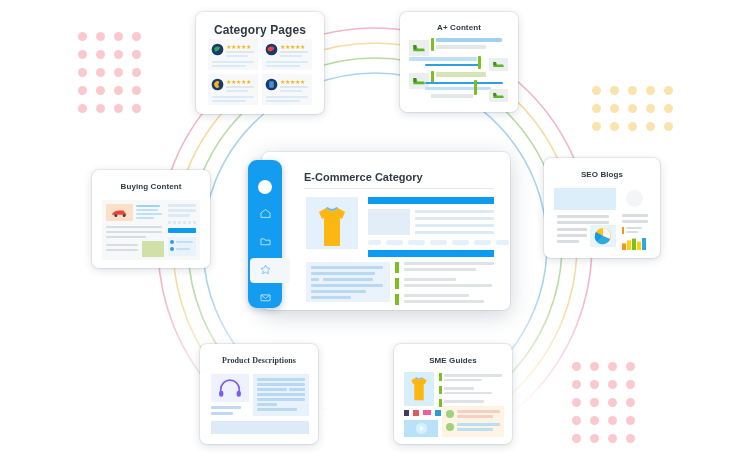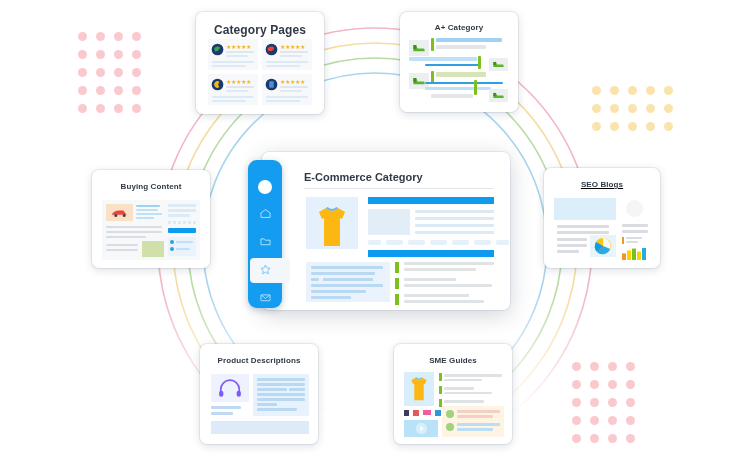--- a/index.html
+++ b/index.html
@@ -195,21 +195,21 @@
         <div class="star" style="position:absolute;left:18px;top:4px;">★★★★★</div>
         <div class="bar" style="position:absolute;left:18px;top:12px;width:28px;height:2px;background:#dfe6ee"></div>
         <div class="bar" style="position:absolute;left:18px;top:16px;width:22px;height:2px;background:#dce9f7"></div>
         <div class="bar" style="position:absolute;left:4px;top:22px;width:42px;height:2px;background:#dce9f7"></div>
         <div class="bar" style="position:absolute;left:4px;top:26px;width:34px;height:2px;background:#dce9f7"></div>
       </div>
     </div>
   </div>
 
   <div class="card" id="card-aplus" style="left:400px; top:12px; width:118px; height:100px;">
-    <div class="card-title" style="font-size:8px; margin-top:11px;">A+ Category</div>
+    <div class="card-title" style="font-size:8px; margin-top:11px;">A+ Content</div>
 
     <div class="shoe-tile" style="position:absolute;left:9px;top:28px;width:20px;height:16px;">
       <svg width="14" height="11" viewBox="0 0 20 14">
           <path d="M2 2 h4 l2 5 h8 a2 2 0 0 1 2 2 v2 H2 Z" fill="#5bb52a"></path>
           <rect x="2" y="2" width="4" height="6" fill="#3f8e1c"></rect>
         </svg>
     </div>
     <div class="bar" style="position:absolute;left:31px;top:26px;width:3px;height:13px;background:#7cc020"></div>
     <div class="bar" style="position:absolute;left:36px;top:26px;width:66px;height:4px;background:#9fd2f2"></div>
     <div class="bar" style="position:absolute;left:36px;top:33px;width:50px;height:4px;background:#e4e7ea"></div>
@@ -355,21 +355,21 @@
       <span class="bar" style="position:absolute;left:9px;top:0;width:52px;height:3px;background:#e0e3e6;display:block;"></span>
       <span class="bar" style="position:absolute;left:9px;top:6px;width:88px;height:3px;background:#e0e3e6;display:block;"></span>
     </div>
     <div style="position:absolute;left:133px;top:142px;">
       <span class="grn-tick" style="position:absolute;left:0;top:0;width:4px;height:11px;display:block;"></span>
       <span class="bar" style="position:absolute;left:9px;top:0;width:65px;height:3px;background:#e0e3e6;display:block;"></span>
       <span class="bar" style="position:absolute;left:9px;top:6px;width:80px;height:3px;background:#e0e3e6;display:block;"></span>
     </div>
   </div>
 
-  <div class="card" id="card-seo" style="left:544px; top:168px; width:116px; height:100px;text-decoration:underline;">
+  <div class="card" id="card-seo" style="left:544px; top:158px; width:116px; height:100px;">
     <div class="card-title" style="font-size:8px; margin-top:12px;">SEO Blogs</div>
 
     <div style="position:absolute;left:10px;top:30px;width:62px;height:22px;background:#ddeefb;"></div>
     <div class="bar" style="position:absolute;left:13px;top:57px;width:52px;height:3px;background:#d9dde1"></div>
     <div class="bar" style="position:absolute;left:13px;top:63px;width:52px;height:3px;background:#d9dde1"></div>
     <div style="position:absolute;left:46px;top:67px;width:26px;height:22px;background:#e8f3fc;">
       <svg width="26" height="22" viewBox="0 0 26 22">
         <circle cx="13" cy="11" r="8" fill="#ffc20e"></circle>
         <path d="M13 11 L13 3 A8 8 0 0 1 20 14 Z" fill="#f5f7f8"></path>
         <path d="M13 11 L20 14 A8 8 0 0 1 7 17 Z" fill="#29abe2"></path>
@@ -393,21 +393,21 @@
       <svg width="26" height="12" viewBox="0 0 26 12">
         <rect x="0" y="5.4" width="4" height="6.6" fill="#f7941e"></rect>
         <rect x="5" y="2.4" width="4" height="9.6" fill="#ffd200"></rect>
         <rect x="10" y="0.6" width="4" height="11.4" fill="#7cc020"></rect>
         <rect x="15" y="3.6" width="4" height="8.4" fill="#ffd200"></rect>
         <rect x="20" y="0" width="4" height="12" fill="#29abe2"></rect>
       </svg>
     </div>
   </div>
 
-  <div class="card" id="card-prod" style="left:200px; top:344px; width:118px; height:100px;">
+  <div class="card" id="card-prod" style="left:200px; top:344px; width:118px; height:100px;font-family:Liberation Serif, serif;">
     <div class="card-title" style="font-size:8px; margin-top:12px;">Product Descriptions</div>
 
     <div style="position:absolute;left:11px;top:30px;width:38px;height:28px;background:#eef2fe;display:flex;align-items:center;justify-content:center;">
       <svg width="24" height="19" viewBox="0 0 26 20" fill="none" stroke="#7d5cf6" stroke-width="1.8">
         <path d="M3 14 V11 a10 10 0 0 1 20 0 v3" stroke-linecap="round"></path>
         <rect x="1.2" y="12.5" width="4.6" height="6.5" rx="2.2" fill="#7d5cf6" stroke="none"></rect>
         <rect x="20.2" y="12.5" width="4.6" height="6.5" rx="2.2" fill="#7d5cf6" stroke="none"></rect>
       </svg>
     </div>
     <div class="bar" style="position:absolute;left:11px;top:62px;width:30px;height:3px;background:#bfd9f5"></div>

